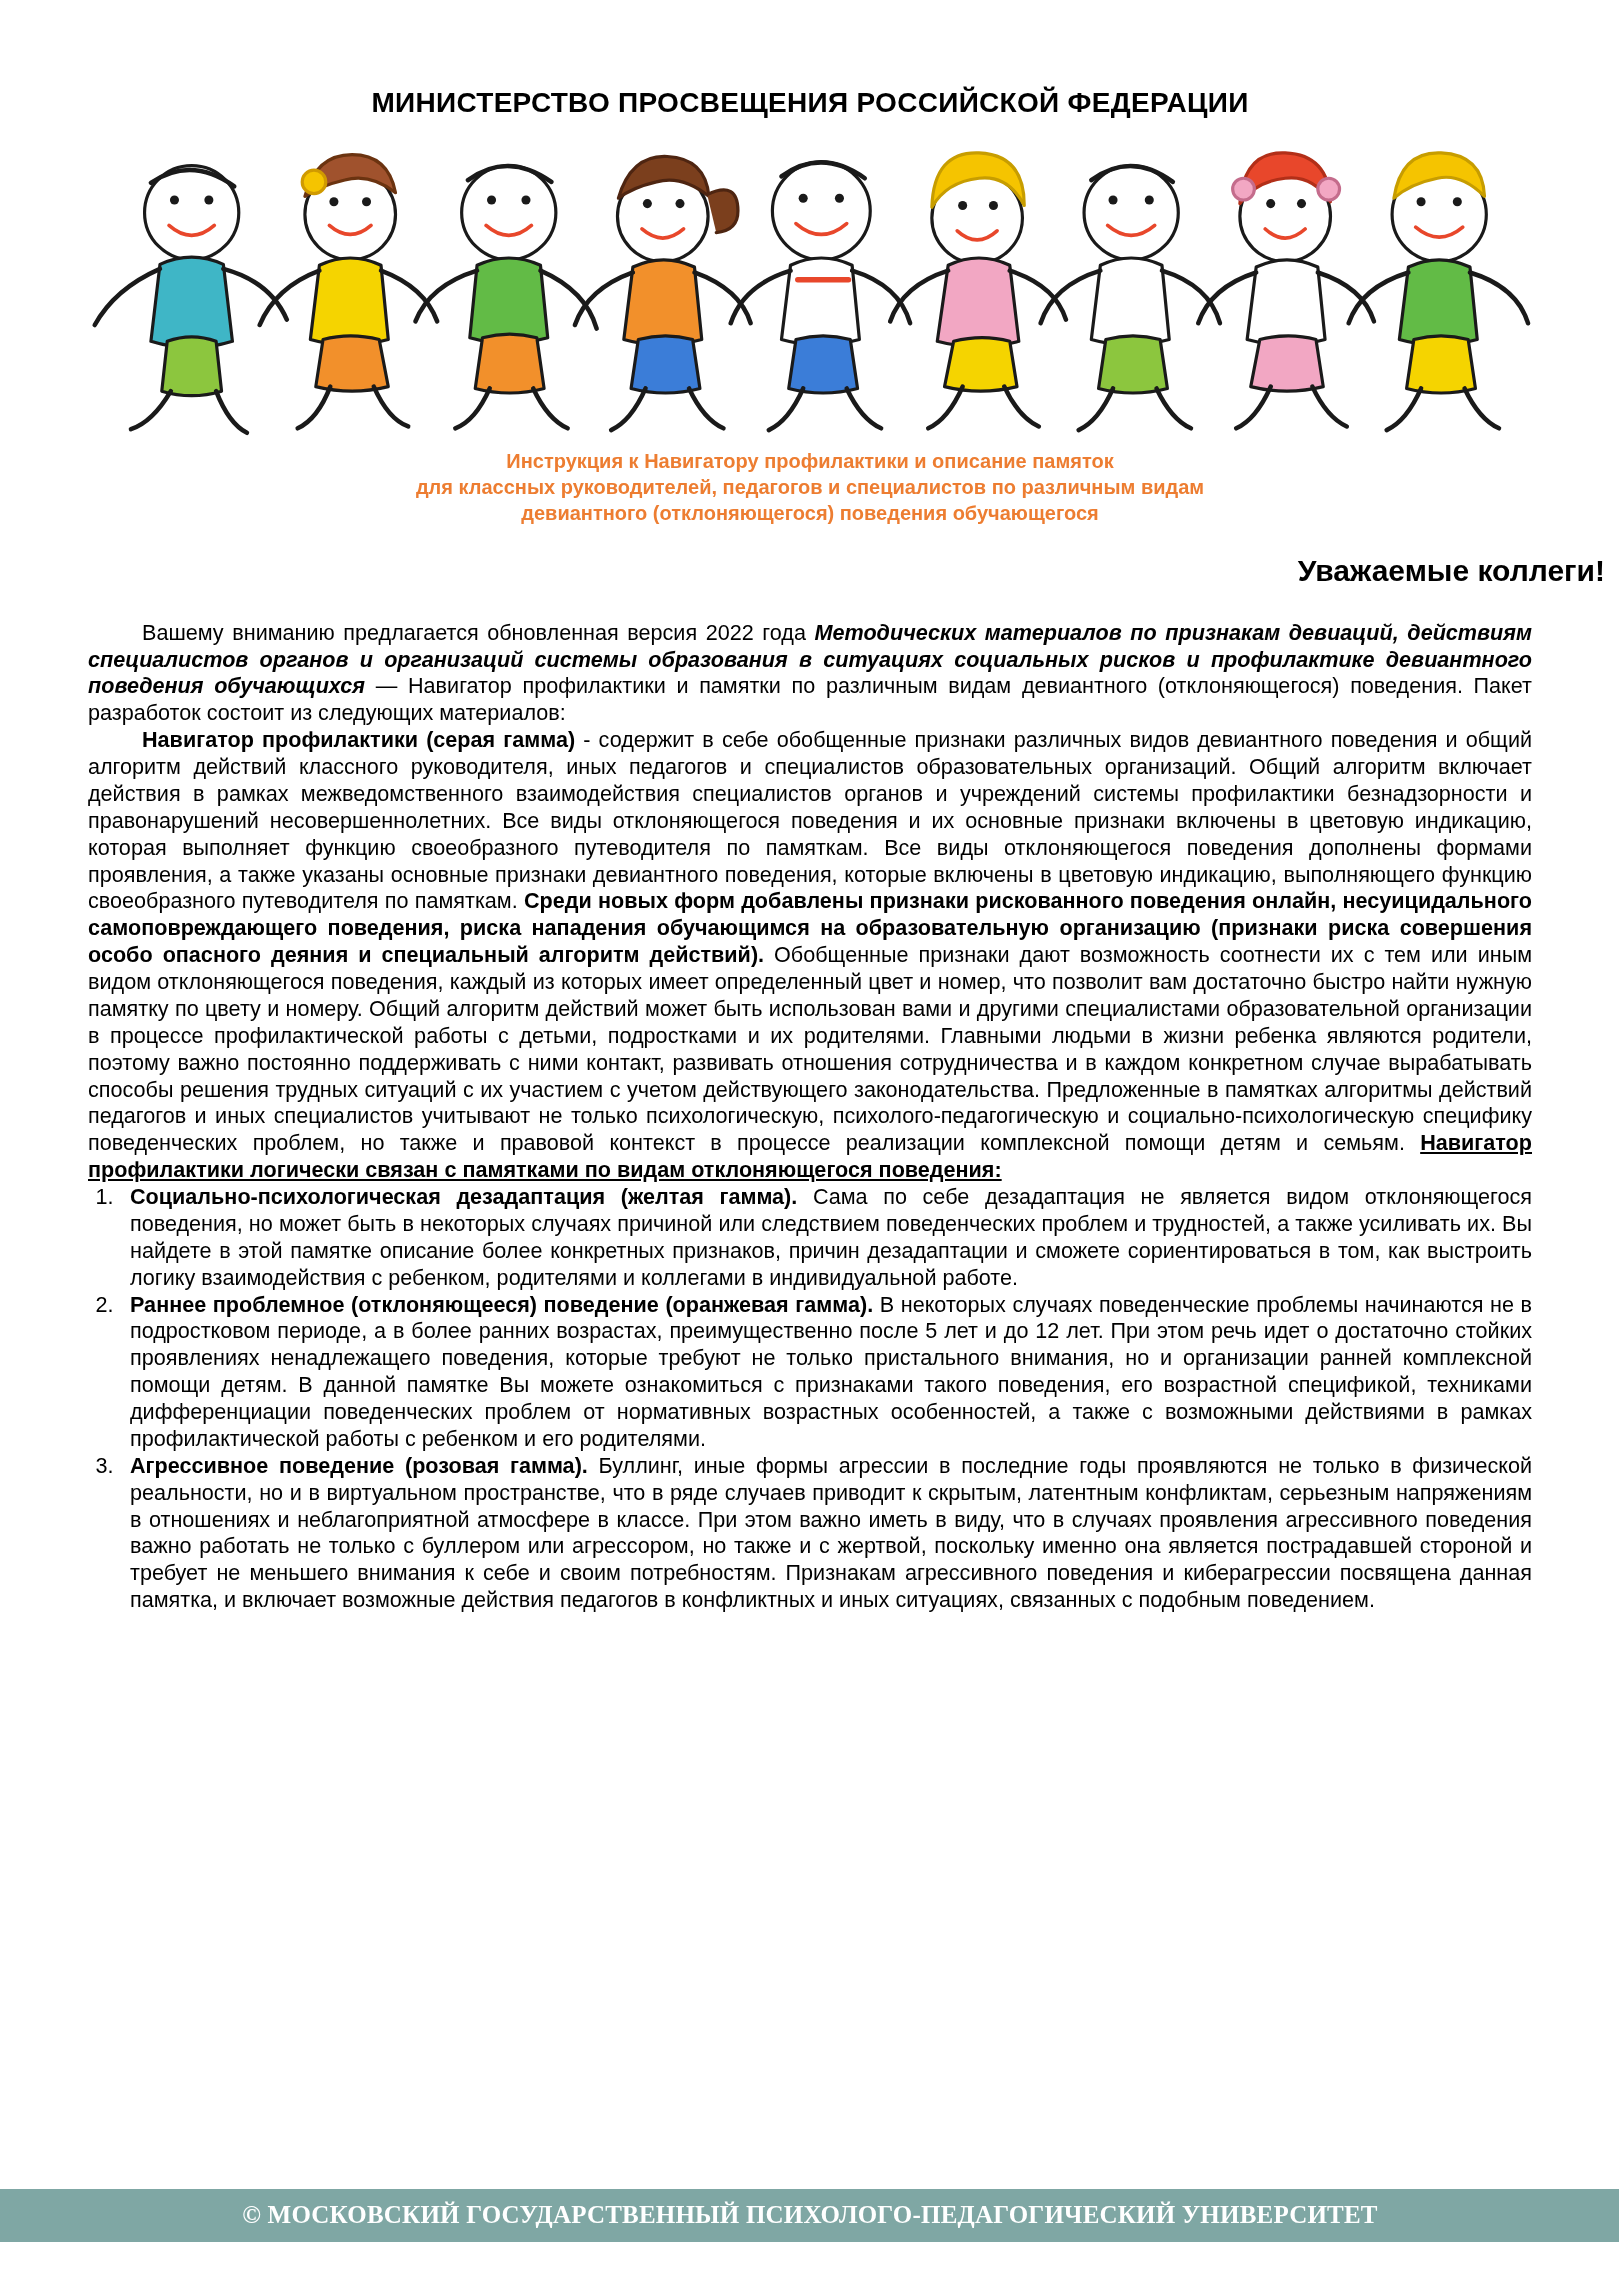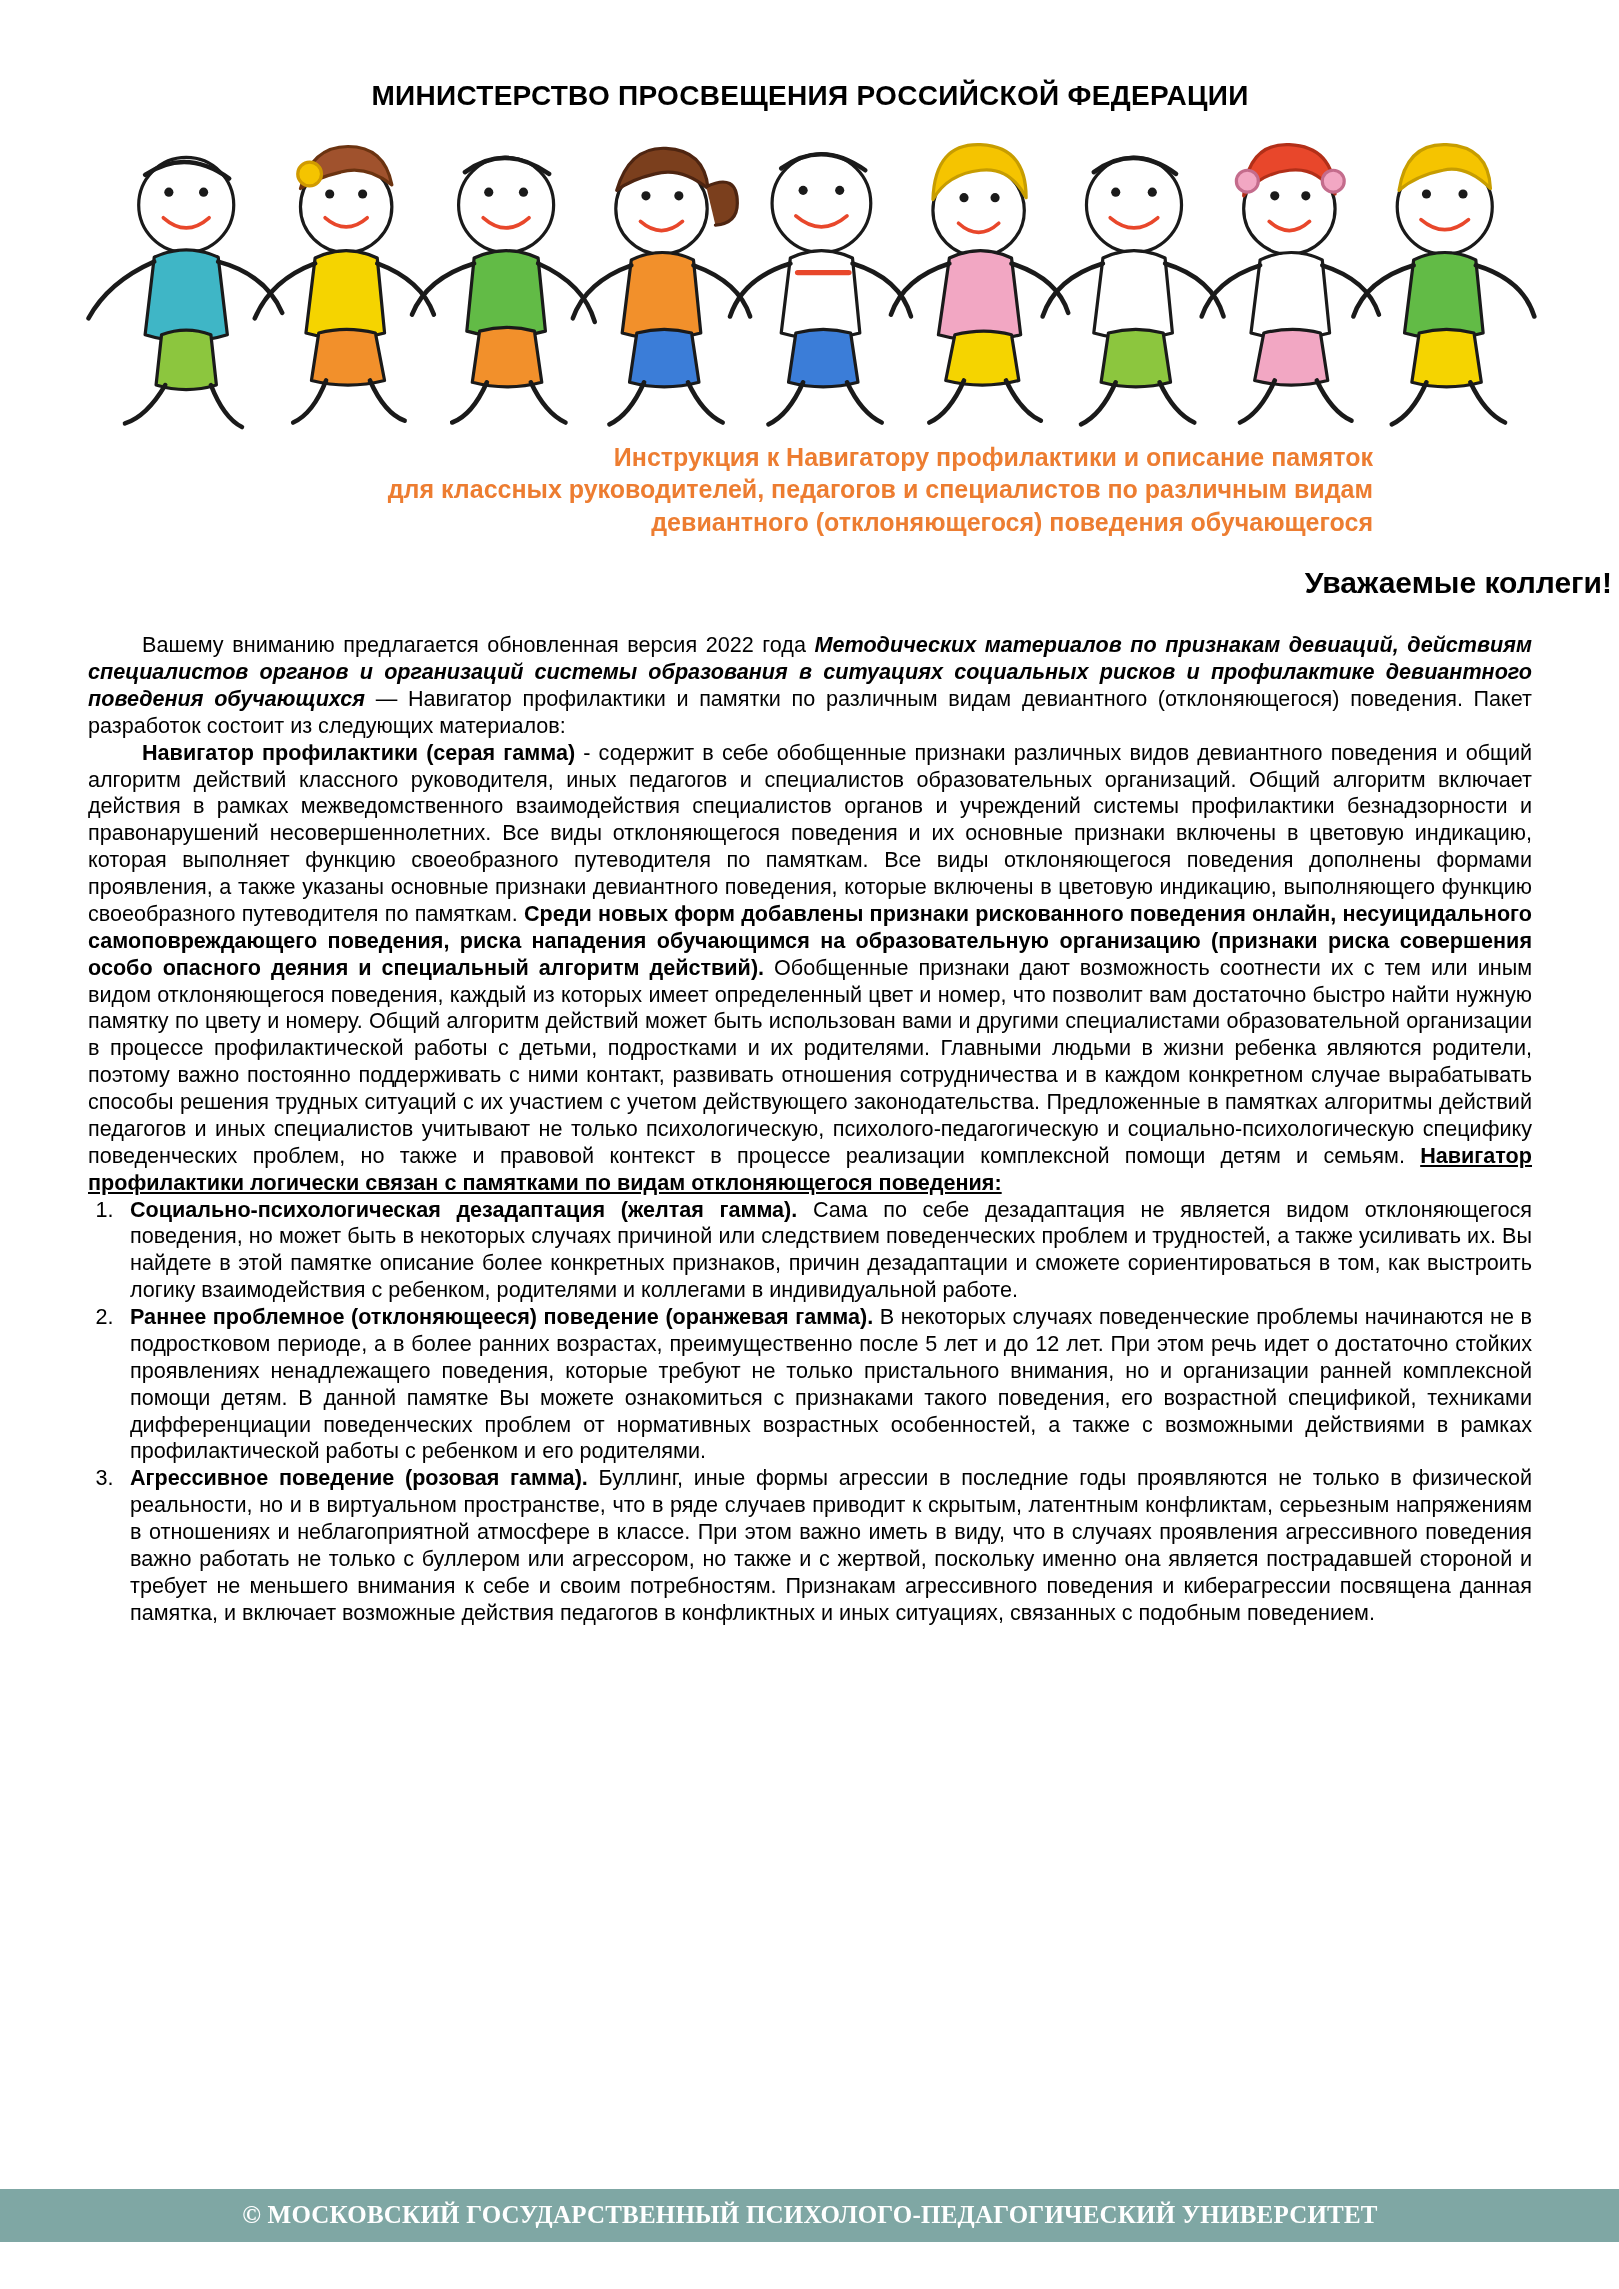--- a/index.html
+++ b/index.html
@@ -10,21 +10,21 @@
   body {
     width: 1620px;
     font-family: "Liberation Sans", sans-serif;
     color: #000000;
   }
   .page {
     position: relative;
     width: 1620px;
     min-height: 2290px;
     box-sizing: border-box;
-    padding: 8px;
+    padding: 15px;
     background: #ffffff;
   }
   .ministry-header {
     text-align: center;
     font-weight: bold;
     font-size: 28px;
     letter-spacing: 0.3px;
     padding-top: 72px;
     font-family: "Liberation Sans", sans-serif;
   }
@@ -36,24 +36,24 @@
     margin: 20px 0 0 0;
   }
   .kids-band svg {
     display: block;
     width: 100%;
     height: 305px;
   }
 
   
   .doc-title {
-    text-align: right;
+    text-align: center;
     color: #ED7D31;
     font-weight: bold;
-    font-size: 25px;
+    font-size: 20px;
     line-height: 1.30;
     margin: 3.7px auto 0 auto;
     width: 1126px;
   }
   .doc-title .ver {
     display: block;
   }
 
   .greeting {
     text-align: right;

